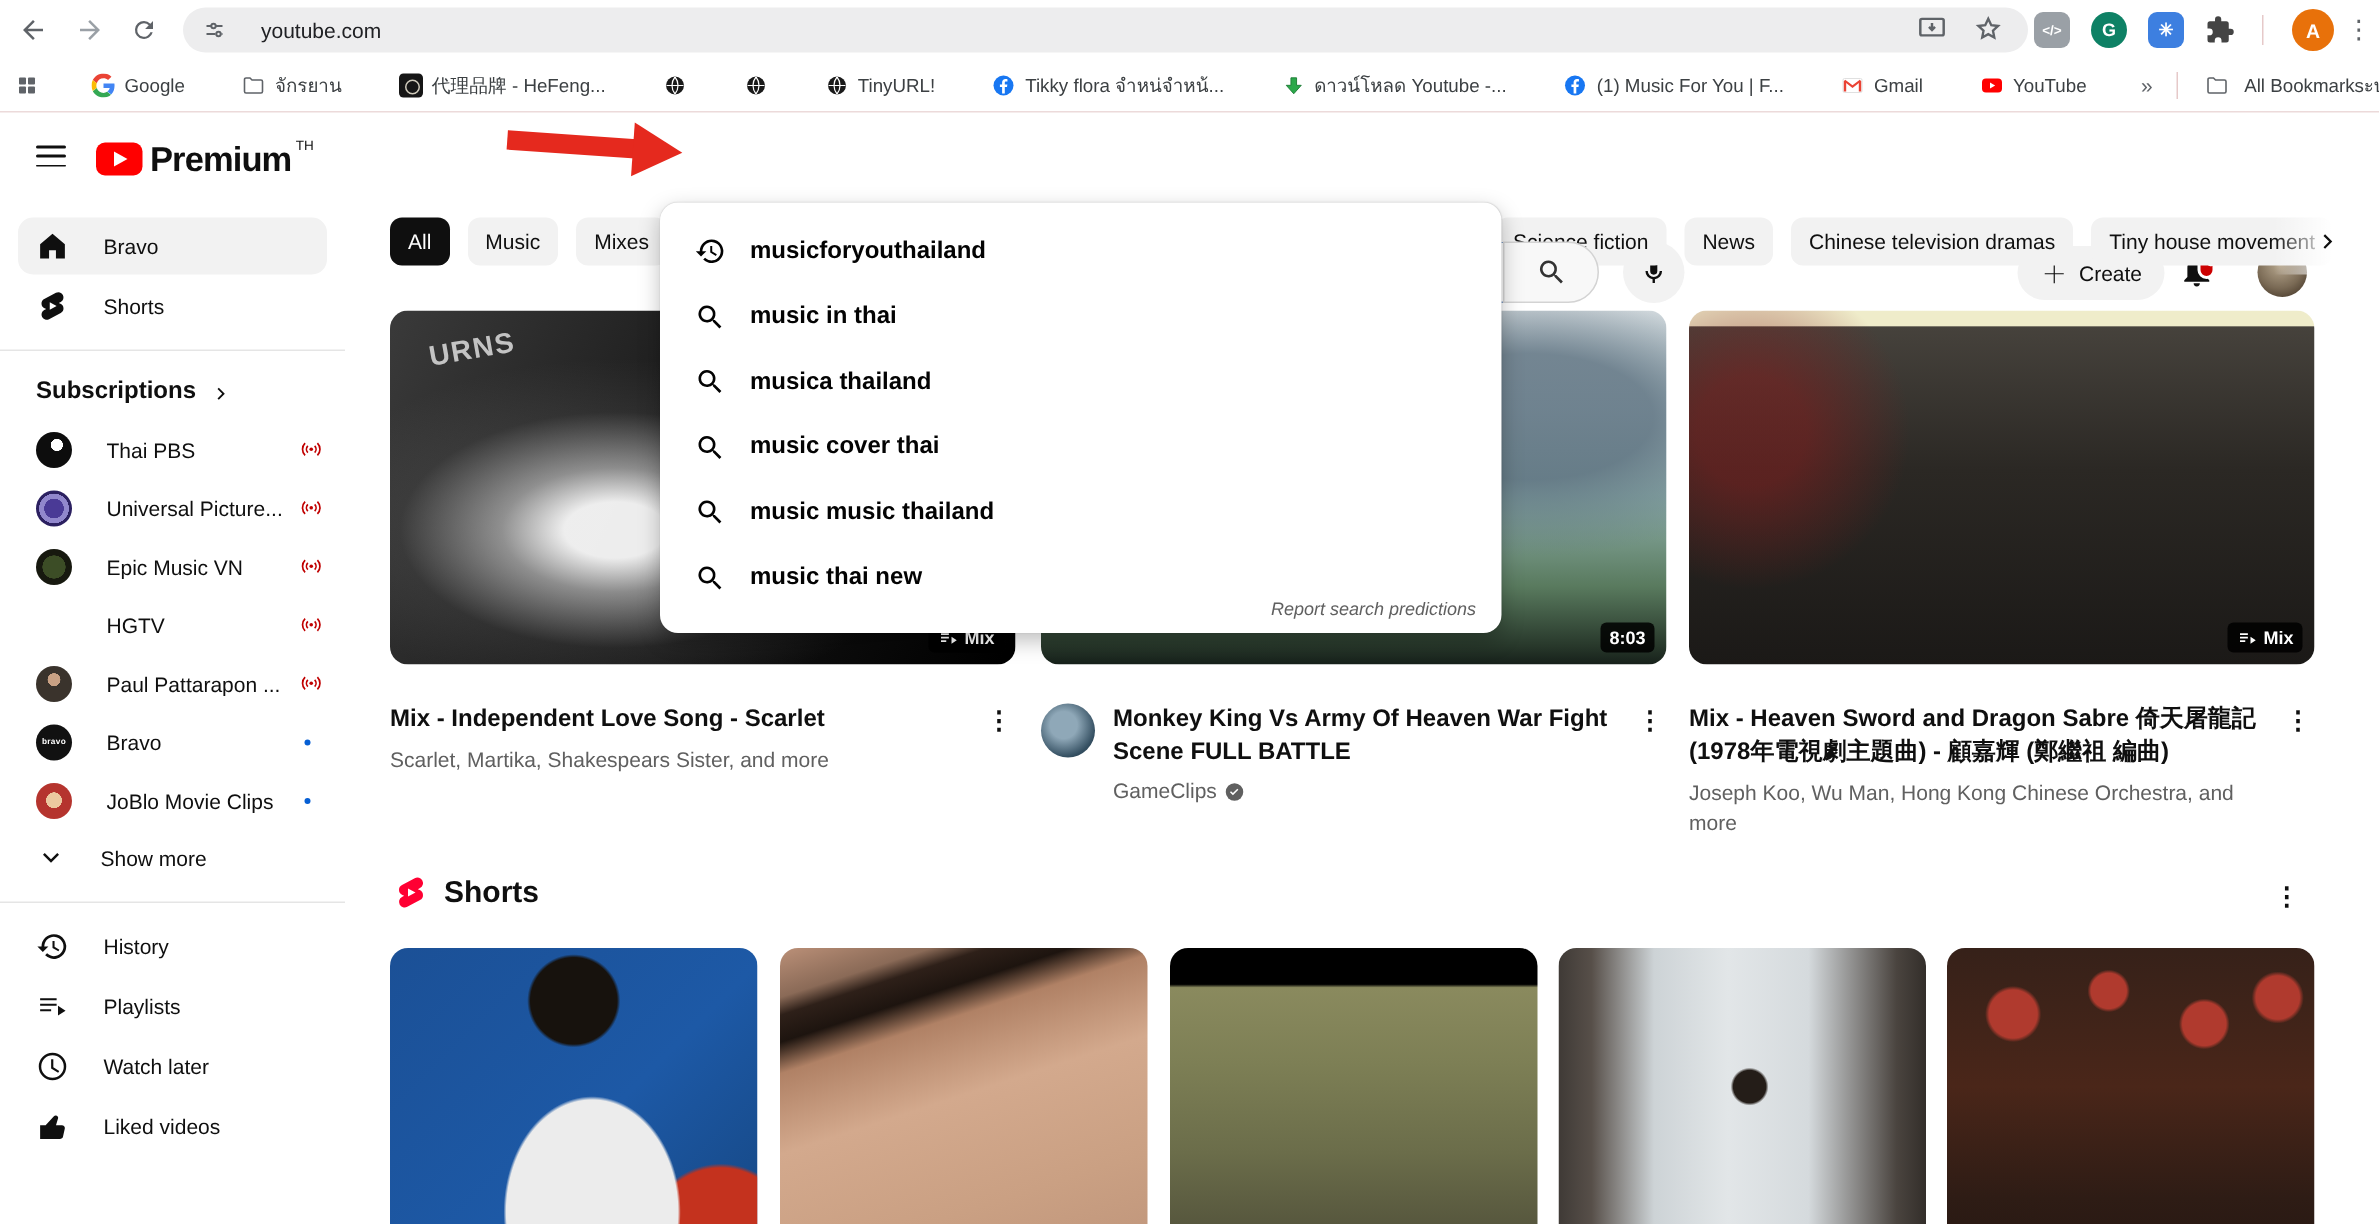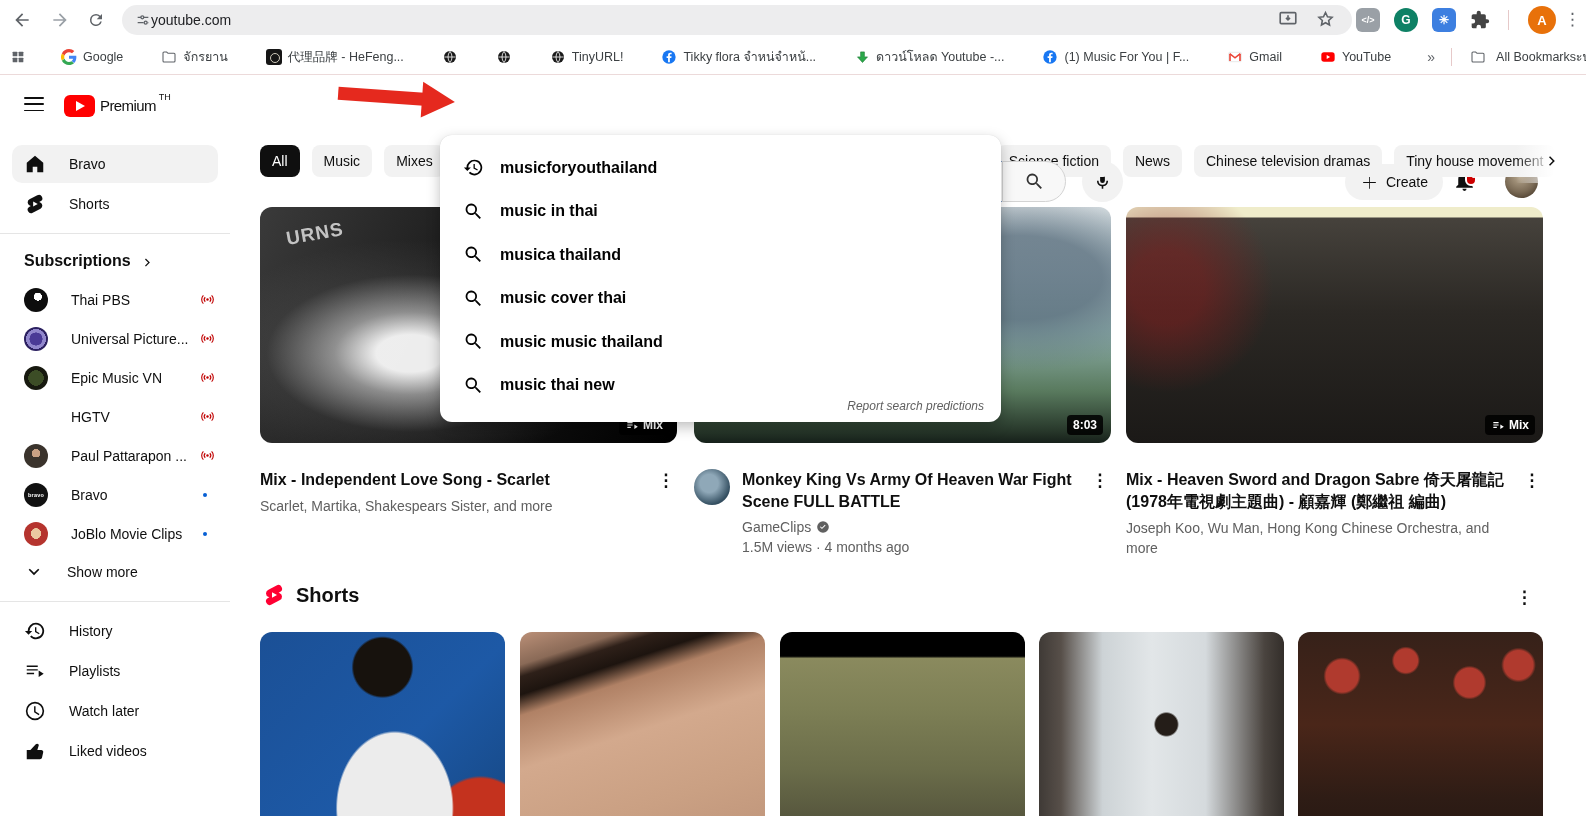--- a/index.html
+++ b/index.html
@@ -5,21 +5,21 @@
   html,body{margin:0;padding:0;}
   body{width:1586px;height:816px;position:relative;overflow:hidden;background:#fff;
        font-family:"Liberation Sans",sans-serif;color:#0f0f0f;}
   svg{display:block}
 
   
   #browser{position:absolute;top:0;left:0;right:0;height:40px;background:#fff;}
   .navic{position:absolute;top:8px;width:24px;height:24px;display:flex;align-items:center;justify-content:center;border-radius:50%;}
   #omnibox{position:absolute;left:122px;top:5px;width:1230px;height:30px;background:#ededee;border-radius:15px;display:flex;align-items:center;}
   #omnibox .siteic{margin-left:13px}
-  #omnibox .url{margin-left:0;font-size:14px;color:#202124}
+  #omnibox .url{margin-left:23px;font-size:14px;color:#202124}
   .ob-right{position:absolute;right:16px;top:3px;display:flex;gap:16px;align-items:center}
   .ext{position:absolute;top:8px;width:24px;height:24px;border-radius:6px;display:flex;align-items:center;justify-content:center;color:#fff;font-size:12px;font-weight:bold}
   #pdivider{position:absolute;left:1508px;top:10px;width:1px;height:20px;background:#e6c9c9}
   #chrome-avatar{position:absolute;left:1528px;top:6px;width:28px;height:28px;border-radius:50%;background:#e8710a;color:#fff;font-size:13px;font-weight:bold;display:flex;align-items:center;justify-content:center}
   #chrome-menu{position:absolute;left:1564px;top:7px;font-size:17px;color:#5f6368;letter-spacing:0;line-height:26px}
 
   
   #bookmarks{position:absolute;top:40px;left:0;right:0;height:35px;background:#fff;border-bottom:1px solid #ecdada;display:flex;align-items:center;padding-left:10px;box-sizing:border-box}
   .bmdiv{width:1px;height:18px;background:#e6c9c9;margin:0 8px}
   .bm{display:flex;align-items:center;gap:6px;margin:0 19px;font-size:12.5px;color:#3c4043;white-space:nowrap;cursor:default}
@@ -29,21 +29,21 @@
   #bm-right{position:absolute;right:10px;display:flex;align-items:center;gap:10px;font-size:12.5px;color:#3c4043;background:#fff}
   #bm-right .chev2{font-size:14px;color:#5f6368;letter-spacing:-2px}
 
   
   #masthead{position:absolute;top:76px;left:0;right:0;height:59px;background:#fff}
   #hamburger{position:absolute;left:24px;top:21px;width:20px;display:flex;flex-direction:column;gap:4.5px}
   #hamburger span{height:1.8px;background:#0f0f0f;border-radius:1px}
   #logo{position:absolute;left:64px;top:16px;display:flex;align-items:flex-start}
   .logo-badge{width:31px;height:22px;background:#ff0000;border-radius:6px;position:relative;margin-top:3px}
   .logo-badge:after{content:"";position:absolute;left:12px;top:6px;border-left:9px solid #fff;border-top:5px solid transparent;border-bottom:5px solid transparent}
-  .logo-text{font-size:15px;font-weight:normal;letter-spacing:-0.6px;margin-left:5px;line-height:28px}
+  .logo-text{font-size:23px;font-weight:bold;letter-spacing:-0.6px;margin-left:5px;line-height:28px}
   .logo-country{font-size:9px;margin-left:3px;margin-top:0;color:#0f0f0f}
   #search-box{position:absolute;left:440px;top:85px;width:562px;height:41px;box-sizing:border-box;border:1px solid #7f9cc4;border-right:none;border-radius:21px 0 0 21px;background:#fff;display:flex;align-items:center;z-index:20}
   #search-box .q{margin-left:17px;color:#030303}
   #search-text{margin-left:13px;font-size:16px;color:#0f0f0f;white-space:nowrap}
   #caret{width:1.5px;height:21px;background:#111;margin-left:1px}
   #clear-btn{margin-left:auto;margin-right:10px;width:28px;height:28px;display:flex;align-items:center;justify-content:center;font-size:19px;color:#030303}
   #search-btn{position:absolute;left:1002px;top:85px;width:64px;height:41px;box-sizing:border-box;background:#f8f8f8;border:1px solid #d3d3d3;border-radius:0 21px 21px 0;display:flex;align-items:center;justify-content:center;z-index:20}
   #mic-btn{position:absolute;left:1082px;top:85px;width:41px;height:41px;border-radius:50%;background:#f2f2f2;display:flex;align-items:center;justify-content:center}
   #create-btn{position:absolute;left:1345px;top:88px;height:36px;padding:0 15px;border-radius:18px;background:#f2f2f2;display:flex;align-items:center;gap:7px;font-size:14px;font-weight:500}
   #bell{position:absolute;left:1452px;top:92px;width:26px;height:26px}
@@ -97,21 +97,21 @@
   .t1{background:radial-gradient(ellipse at 36% 62%,rgba(255,255,255,.92) 0 9%,rgba(230,230,230,.55) 20%,rgba(120,120,120,.15) 38%,transparent 55%),linear-gradient(115deg,#3a3a3a 0%,#222 35%,#0c0c0c 75%,#000 100%)}
   .t1 .urns{position:absolute;left:26px;top:16px;color:#ddd;font-weight:bold;font-size:19px;transform:rotate(-10deg);letter-spacing:1px;opacity:.85}
   .t2{background:radial-gradient(ellipse at 78% 30%,rgba(90,110,125,.8) 0 18%,transparent 40%),linear-gradient(180deg,#e9eef0 0%,#c2d4d8 28%,#8fb0ab 52%,#597a5e 78%,#27372a 95%,#16201a 100%)}
   .t3{background:radial-gradient(circle at 10% 34%,rgba(130,30,30,.55) 0 9%,transparent 26%),linear-gradient(180deg,#efecca 0,#efecca 10px,#46423c 11px,#2b2824 45%,#1b1917 100%)}
   .badge{position:absolute;right:8px;bottom:8px;background:rgba(0,0,0,.85);color:#fff;font-size:12px;font-weight:bold;border-radius:4px;padding:3px 6px;display:flex;align-items:center;gap:4px;line-height:14px}
   .meta{display:flex;margin-top:26px}
   .av36{width:36px;height:36px;border-radius:50%;margin-right:12px;flex:none;background:radial-gradient(circle at 42% 40%,#8fa8b8 0 30%,#355062 70%,#1d2f3c)}
   .tinfo{flex:1;min-width:0}
   .vtitle{font-size:16px;font-weight:bold;line-height:22px;max-height:44px;overflow:hidden}
   .vby{font-size:14px;color:#606060;margin-top:5px;line-height:20px}
-  .vchan{font-size:14px;color:#606060;margin-top:6px;display:flex;align-items:center;gap:5px}
+  .vchan{font-size:14px;color:#606060;margin-top:6px;display:flex;align-items:flex-end;gap:5px}
   .kebab{width:22px;flex:none;font-size:17px;font-weight:bold;text-align:center;padding-top:1px;color:#0f0f0f}
 
   
   #shorts-head{position:absolute;left:262px;top:583px;display:flex;align-items:center;gap:10px}
   #shorts-head .st{font-size:20px;font-weight:bold}
   #shorts-kebab{position:absolute;left:1516px;top:587px;font-size:17px;font-weight:bold}
   .scard{position:absolute;top:632px;width:245px;height:220px;border-radius:12px;overflow:hidden}
   .s1{background:radial-gradient(circle at 50% 16%,#17120d 0 13%,transparent 14%),radial-gradient(ellipse at 55% 80%,#ececec 0 30%,transparent 31%),radial-gradient(circle at 90% 88%,#c4321e 0 16%,transparent 17%),linear-gradient(135deg,#1b5096 0%,#1d59a6 55%,#15457f 100%)}
   .s2{background:linear-gradient(162deg,#bb9078 0%,#8a6a57 11%,#2e2019 15%,#1d140f 21%,#b08165 28%,#d3a98d 46%,#caa083 72%,#bd9379 100%)}
   .s3{background:linear-gradient(180deg,#000 0%,#000 11%,#8a8a5e 12%,#7d7f55 35%,#6b6d4a 62%,#54543c 87%,#000 88%,#000 100%)}
@@ -559,21 +559,20 @@
       <div class="vtitle">Monkey King Vs Army Of Heaven War Fight Scene FULL BATTLE</div>
       <div class="vchan">
         <span>GameClips</span>
         <span>
             <svg width="14" height="14" viewBox="0 0 24 24">
               <circle cx="12" cy="12" r="10" fill="#606060"></circle>
               <path d="M10.2 15.6 6.8 12.2l1.2-1.2 2.2 2.2 5-5 1.2 1.2z" fill="#fff"></path>
             </svg>
           </span>
       </div>
-      <div class="vby" style="margin-top:2px">1.5M views · 4 months ago</div>
     </div>
     <div class="kebab">⋮</div>
   </div>
 </div>
 
 <div class="vcard" style="left:1126px">
   <div class="thumb t3">
     <span class="badge">
         <svg width="14" height="14" viewBox="0 0 24 24">
           <path fill="#fff" d="M4 7h9v2H4zm0 4h9v2H4zm0 4h6v2H4zm12-4v8l6-4z"></path>

